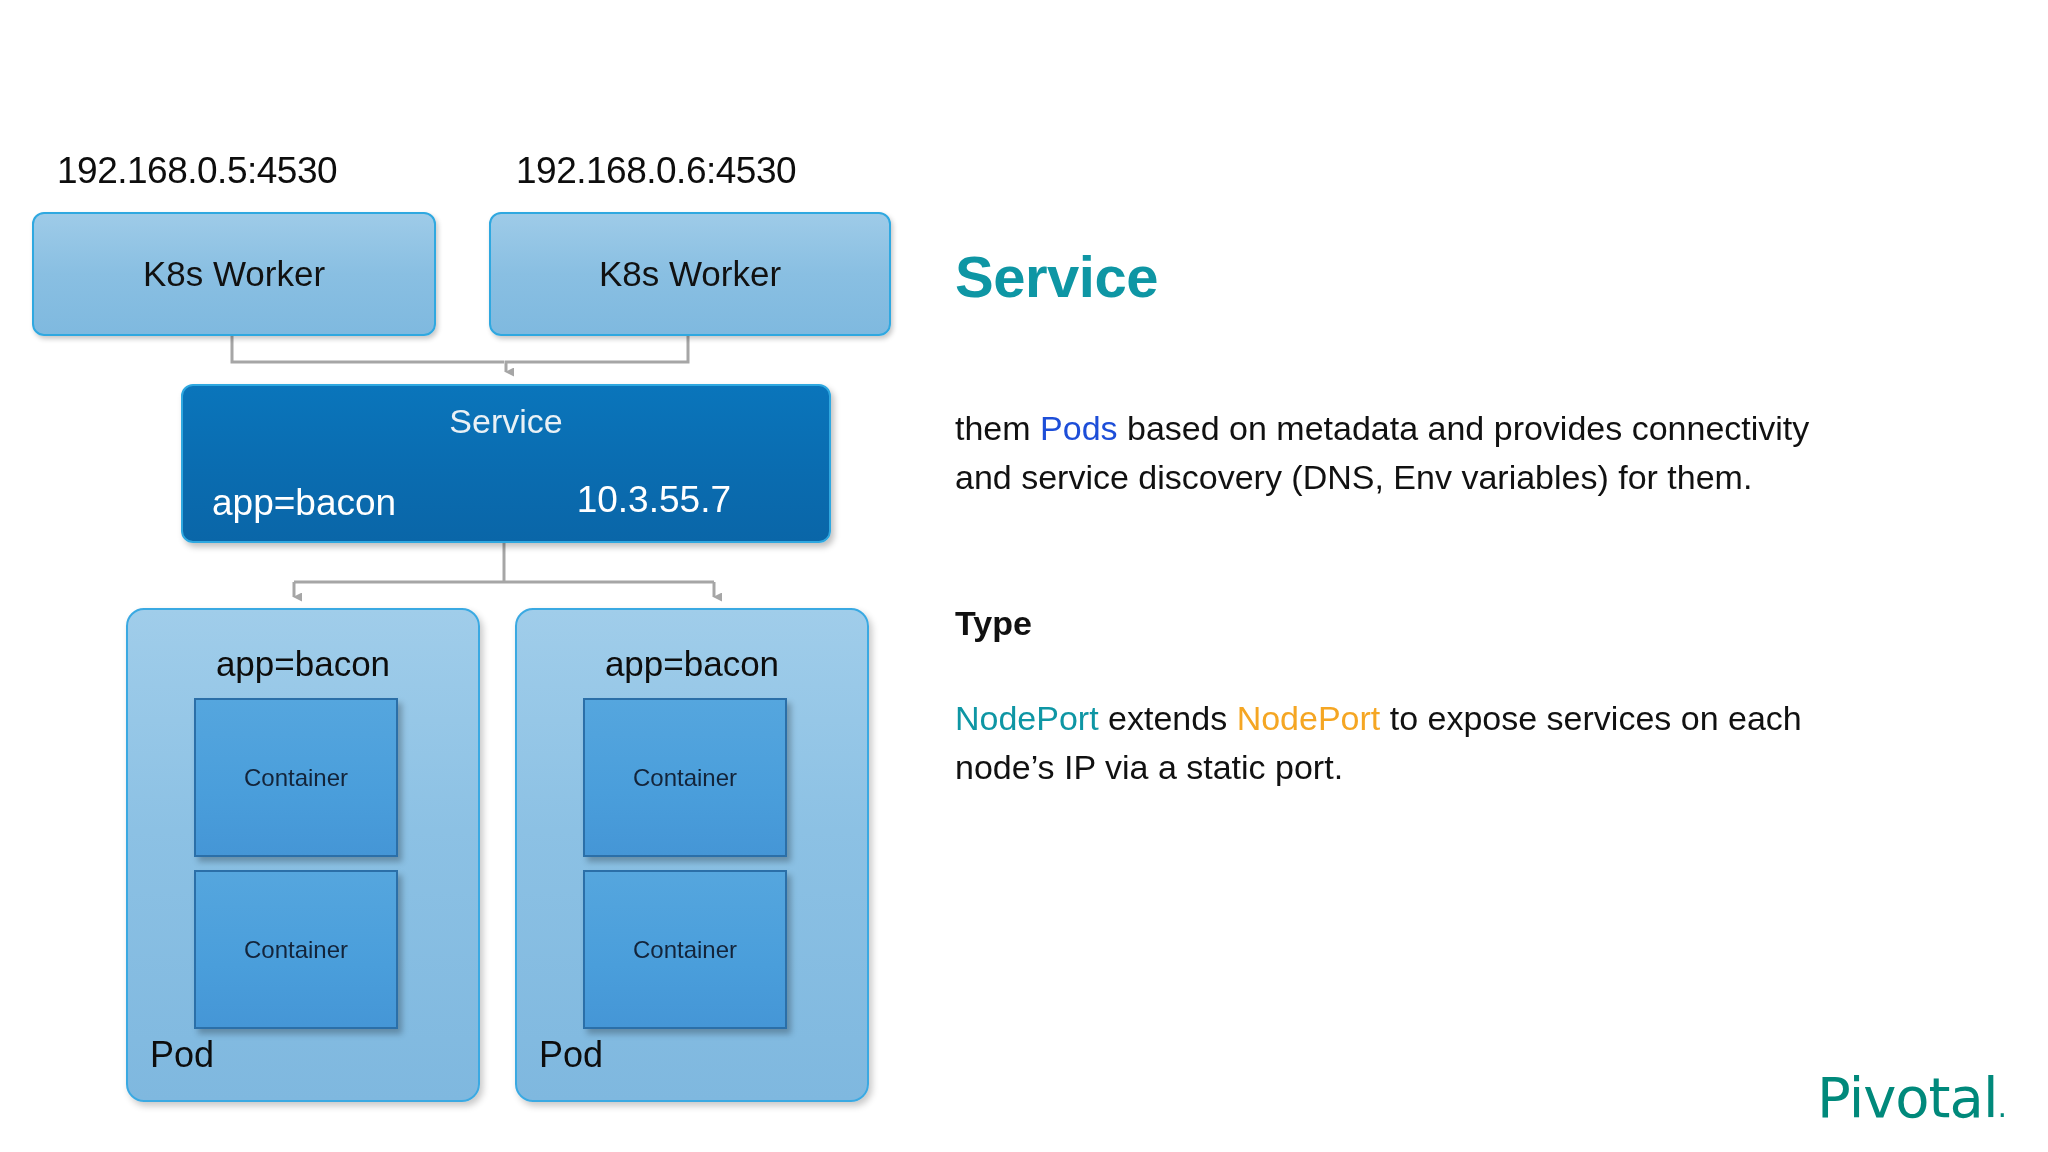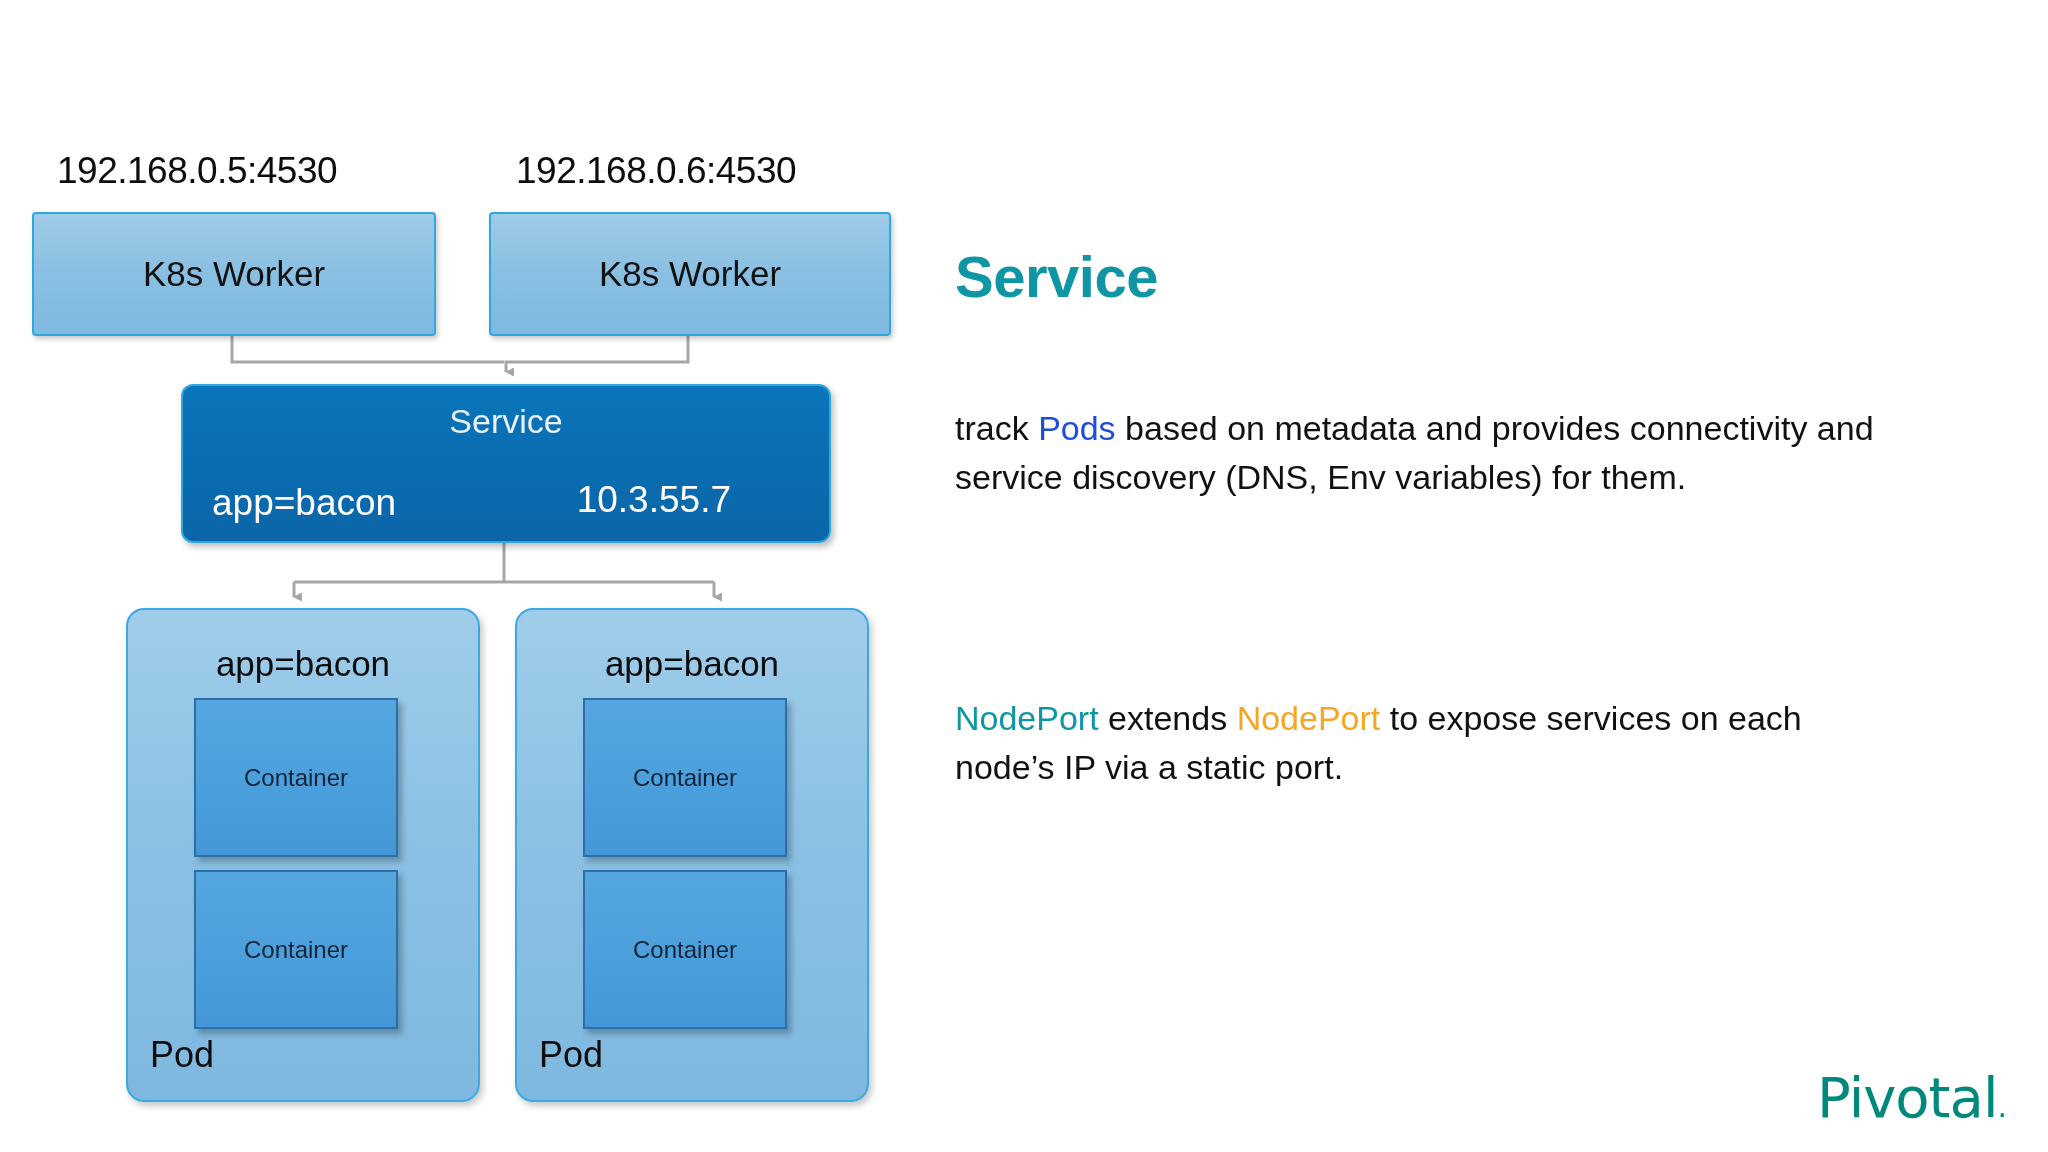--- a/index.html
+++ b/index.html
@@ -33,21 +33,21 @@
     white-space: nowrap;
     letter-spacing: -0.5px;
   }
   #ip-worker-1 { left: 57px;  top: 152px; }
   #ip-worker-2 { left: 516px; top: 152px; }
 
   .worker-box {
     position: absolute;
     top: 212px;
     height: 120px;
-    border-radius: 4px;
+    border-radius: 12px;
     border: 2px solid #2fa8e0;
     background: linear-gradient(180deg, #9ecbe8 0%, #89bfe2 50%, #7fb9df 100%);
     box-shadow: 2px 3px 5px rgba(0,0,0,0.22);
     display: flex;
     align-items: center;
     justify-content: center;
   }
   .worker-box .worker-label {
     font-size: 35px;
     color: #111111;
@@ -255,19 +255,20 @@
       <span class="container-label">Container</span>
     </div>
     <div class="pod-name">Pod</div>
   </div>
 </div>
 
 <div id="content">
 
   <div id="content-title">Service</div>
 
-  <p class="body-para" id="para-description"><span>track </span><span class="kw-pods">Pods</span><span> based on metadata and provides connectivity and service discovery (DNS, Env variables) for them.</span></p>
-
+  <p class="body-para" id="para-description"><span>them </span><span class="kw-pods">Pods</span><span> based on metadata and provides connectivity and service discovery (DNS, Env variables) for them.</span></p>
+
+  <p class="body-para" id="para-type">Type</p>
 
   <p class="body-para" id="para-nodeport"><span class="kw-nodeport">NodePort</span><span class="kw-bold"> extends </span><span class="kw-clusterip">NodePort</span><span> to expose services on each node’s IP via a </span><span class="kw-bold">static port</span><span>.</span></p>
 </div>
 
 <div id="pivotal-logo"><span>Pivotal</span><span class="dot">.</span></div>
 
 </body></html>

